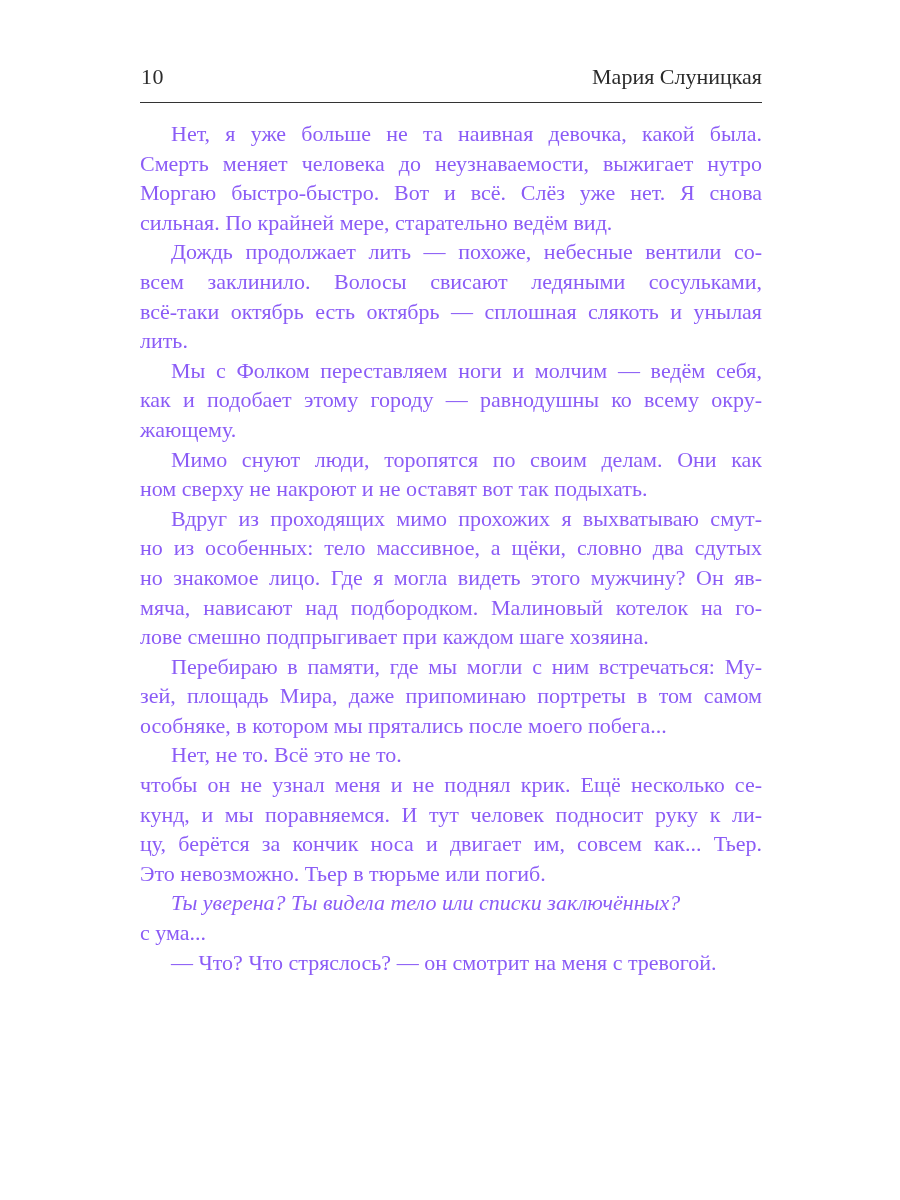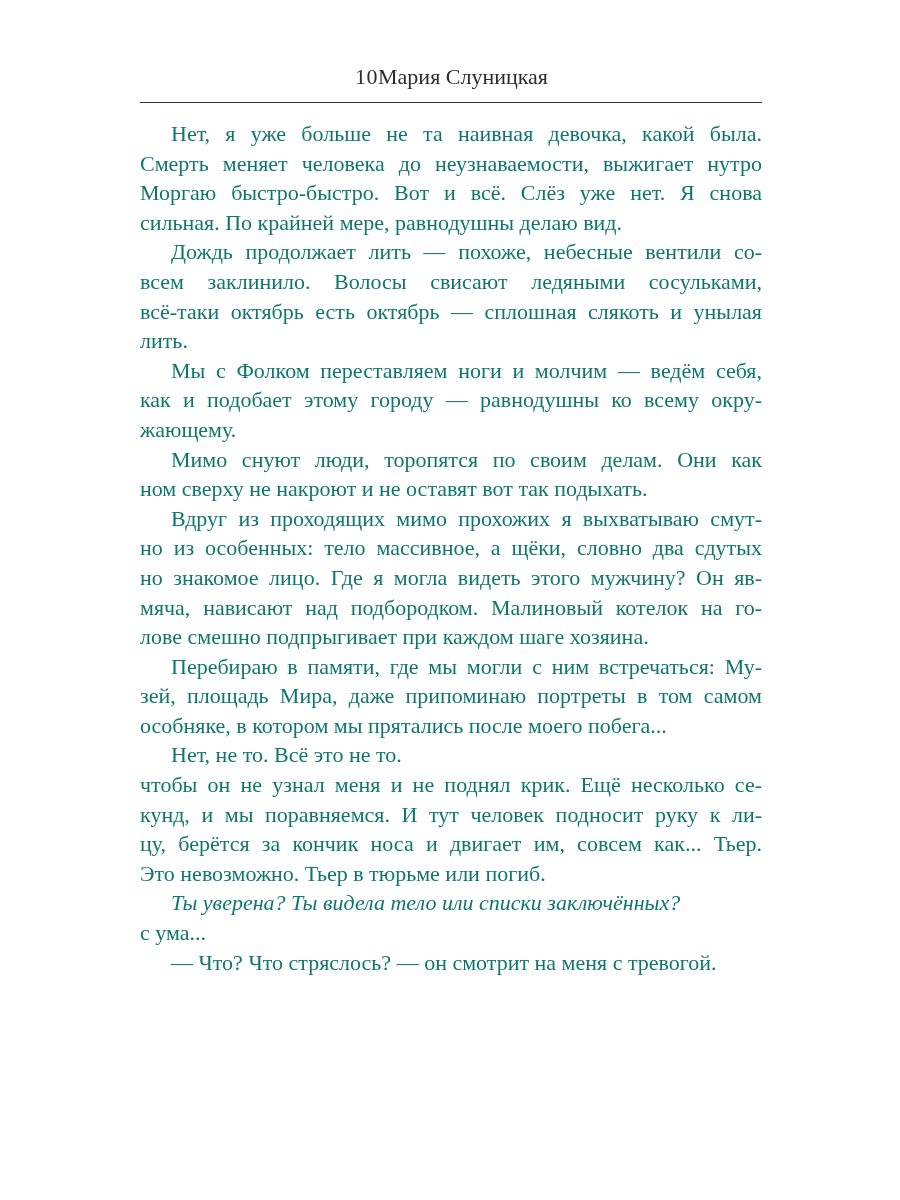--- a/index.html
+++ b/index.html
@@ -15,21 +15,21 @@
     color: #232323;
     font-family: "Liberation Serif", "DejaVu Serif", serif;
     overflow: hidden;
   }
   .running-head {
     position: absolute;
     top: 64px;
     left: 141px;
     width: 621px;
     display: flex;
-    justify-content: center;
+    justify-content: space-between;
     align-items: baseline;
     font-size: 22px;
     color: #2b2b2b;
   }
   .running-head .page-num {
     letter-spacing: 0.5px;
   }
   .head-rule {
     position: absolute;
     top: 102px;
@@ -39,21 +39,21 @@
     border-top: 1.6px solid #333333;
     margin: 0;
   }
   .text-block {
     position: absolute;
     top: 119px;
     left: 140px;
     width: 622px;
     font-size: 22px;
     line-height: 29.6px;
-    color: #0f766e;
+    color: #8b5cf6;
   }
   .para { margin: 0; }
   .para .line {
     text-align: justify;
     text-align-last: justify;
     min-height: 29.6px;
   }
   .para .line.indent { text-indent: 31px; }
   .para .line.lastline { text-align-last: left; }
   .para.italic .line { font-style: italic; }
@@ -67,21 +67,21 @@
     <span class="author-name">Мария Слуницкая</span>
   </div>
 
   <hr class="head-rule">
 
   <div class="text-block" id="text-block">
       <div class="para">
         <div class="line indent">Нет, я уже больше не та наивная девочка, какой была.</div>
         <div class="line">Смерть меняет человека до неузнаваемости, выжигает нутро</div>
         <div class="line">Моргаю быстро-быстро. Вот и всё. Слёз уже нет. Я снова</div>
-        <div class="line lastline">сильная. По крайней мере, равнодушны делаю вид.</div>
+        <div class="line lastline">сильная. По крайней мере, старательно ведём вид.</div>
       </div>
       <div class="para">
         <div class="line indent">Дождь продолжает лить — похоже, небесные вентили со-</div>
         <div class="line">всем заклинило. Волосы свисают ледяными сосульками,</div>
         <div class="line">всё-таки октябрь есть октябрь — сплошная слякоть и унылая</div>
         <div class="line lastline">лить.</div>
       </div>
       <div class="para">
         <div class="line indent">Мы с Фолком переставляем ноги и молчим — ведём себя,</div>
         <div class="line">как и подобает этому городу — равнодушны ко всему окру-</div>

